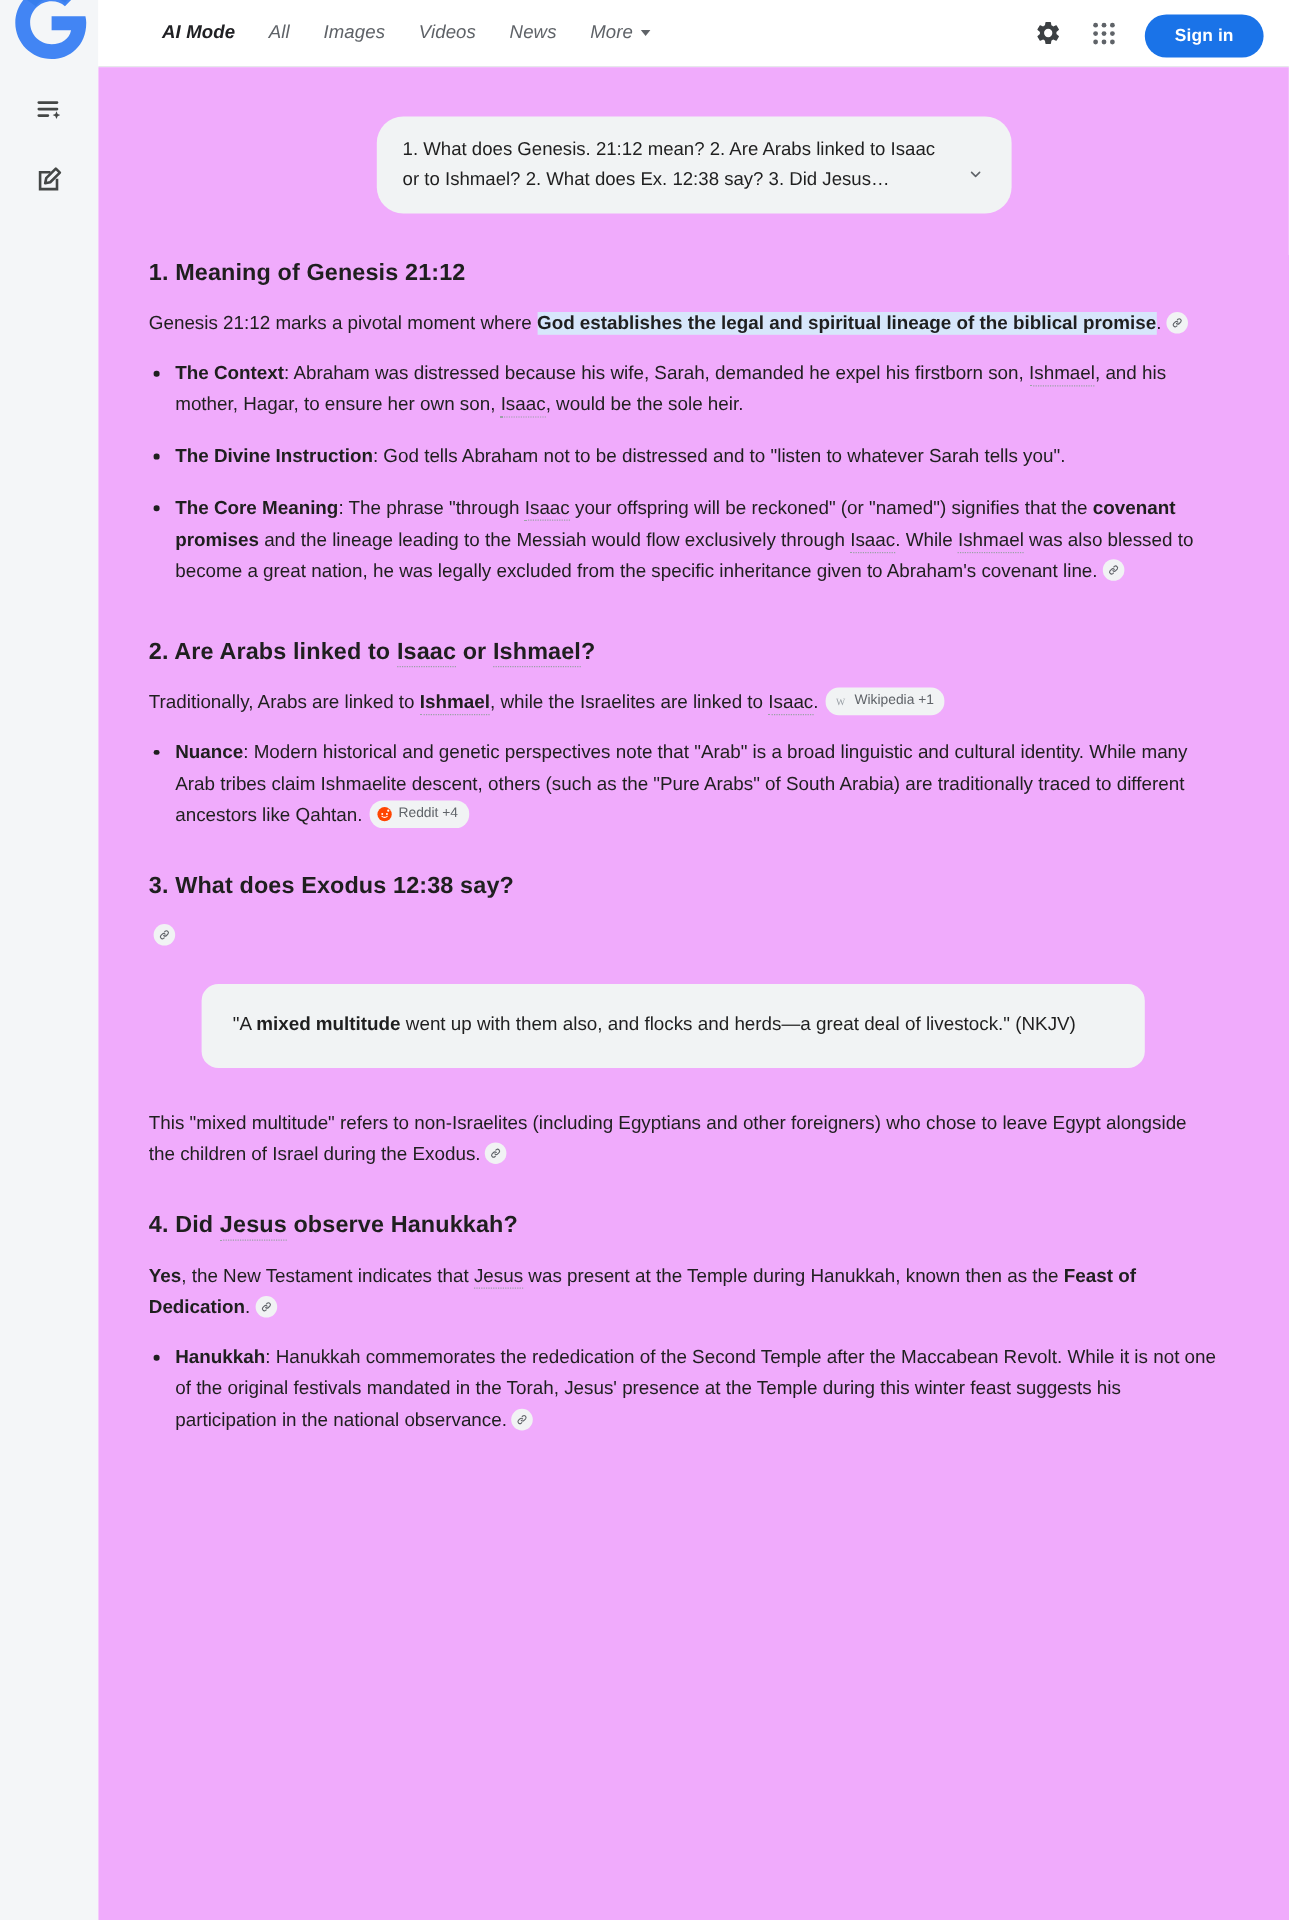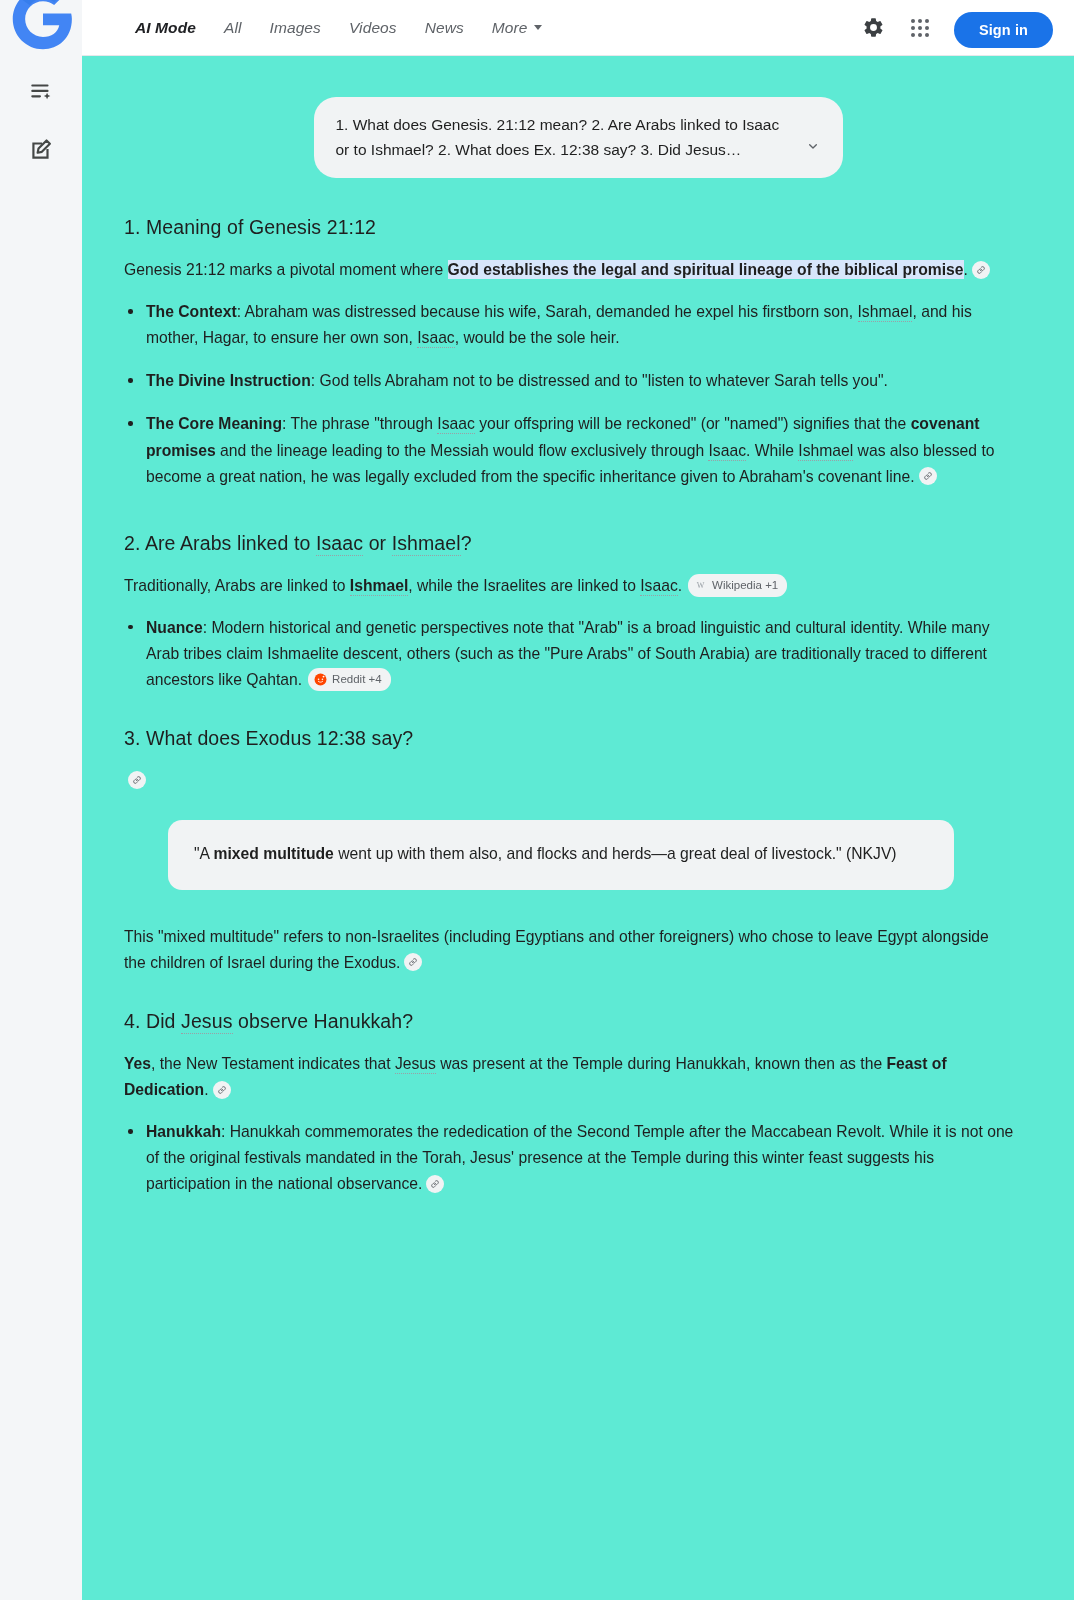--- a/index.html
+++ b/index.html
@@ -73,42 +73,42 @@
   .apps-grid {
     display: grid; grid-template-columns: repeat(3, 4px);
     grid-template-rows: repeat(3, 4px); gap: 3px;
   }
   .apps-grid i { width: 4px; height: 4px; background: #5f6368; border-radius: 50%; display: block; }
 
   
   .main {
     position: absolute; left: 82px; top: 56px;
     width: 992px; height: 1544px;
-    background: #5eead4;
+    background: #f0abfc;
   }
   .query-row { display: flex; justify-content: center; padding-top: 41px; }
   .query-bubble {
     background: #f1f3f4; border-radius: 22px;
     padding: 15px 22px 16px 22px;
     max-width: 540px;
     display: flex; align-items: flex-end; gap: 14px;
     cursor: pointer;
   }
   .query-text {
     font-size: 15.5px; color: #1f1f1f; line-height: 1.62;
     max-width: 455px;
   }
   .chev {
     flex: 0 0 auto; margin-bottom: 4px;
   }
 
   .content { padding: 0 60px 0 42px; margin-top: 38px; }
 
   h2.section-title {
-    font-size: 19.5px; font-weight: 400; color: #1f1f1f;
+    font-size: 19.5px; font-weight: 700; color: #1f1f1f;
     letter-spacing: .1px; margin-top: 0; margin-bottom: 18px;
   }
   .sec { margin-bottom: 34px; }
   .sec.sec2 { margin-top: 42px; }
 
   p.para {
     font-size: 15.7px; color: #1f1f1f; line-height: 1.66;
     margin-bottom: 16px;
   }
   ul.bullets { list-style: none; margin: 0 0 0 0; padding: 0; }

